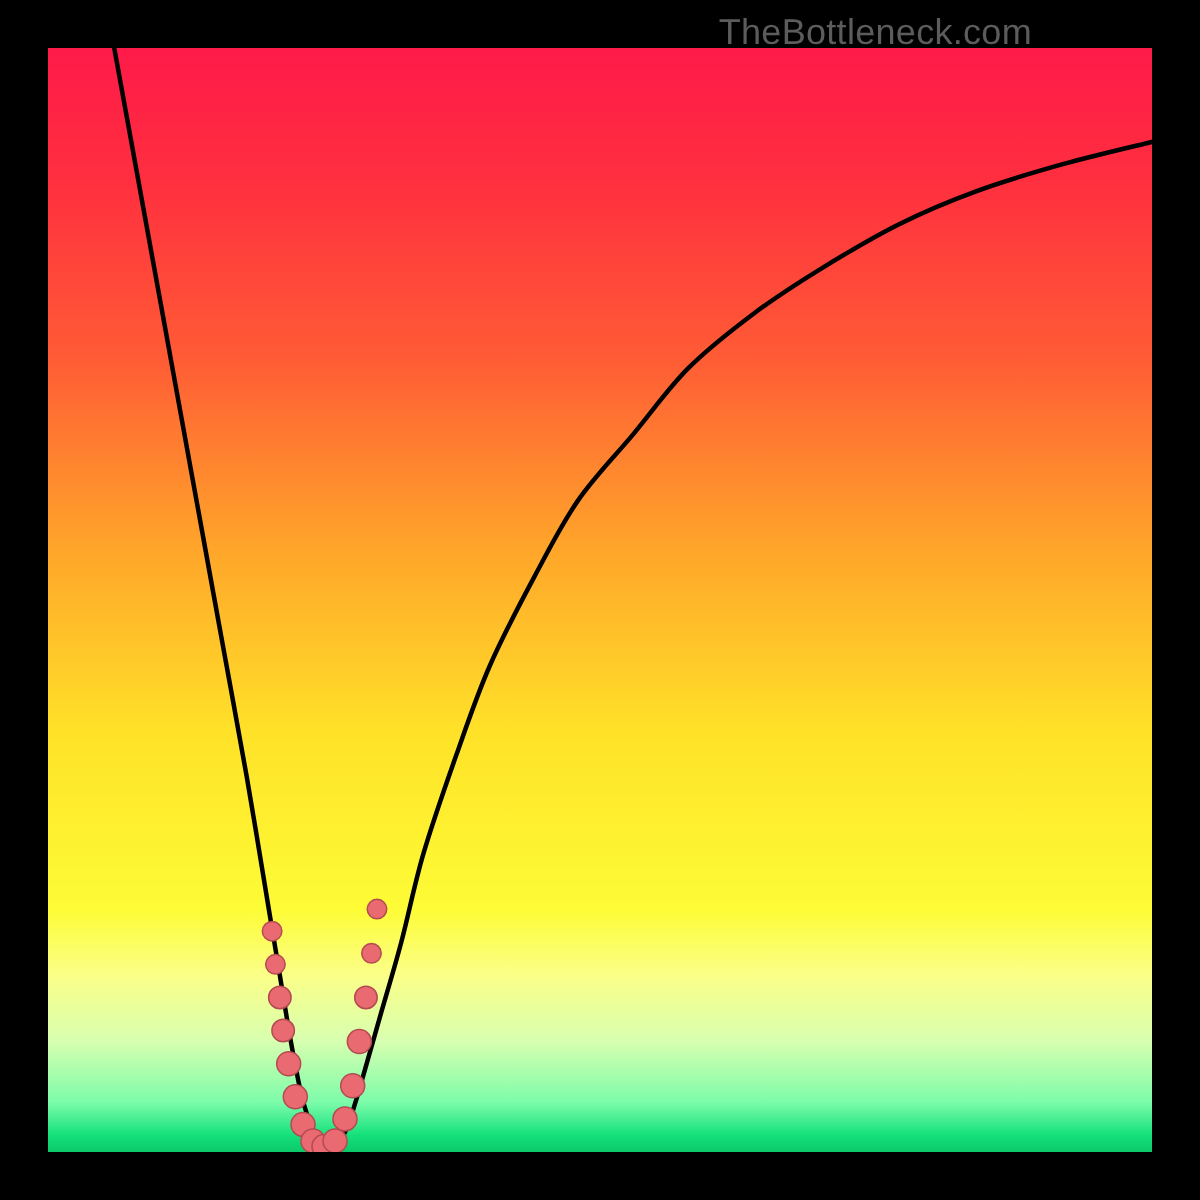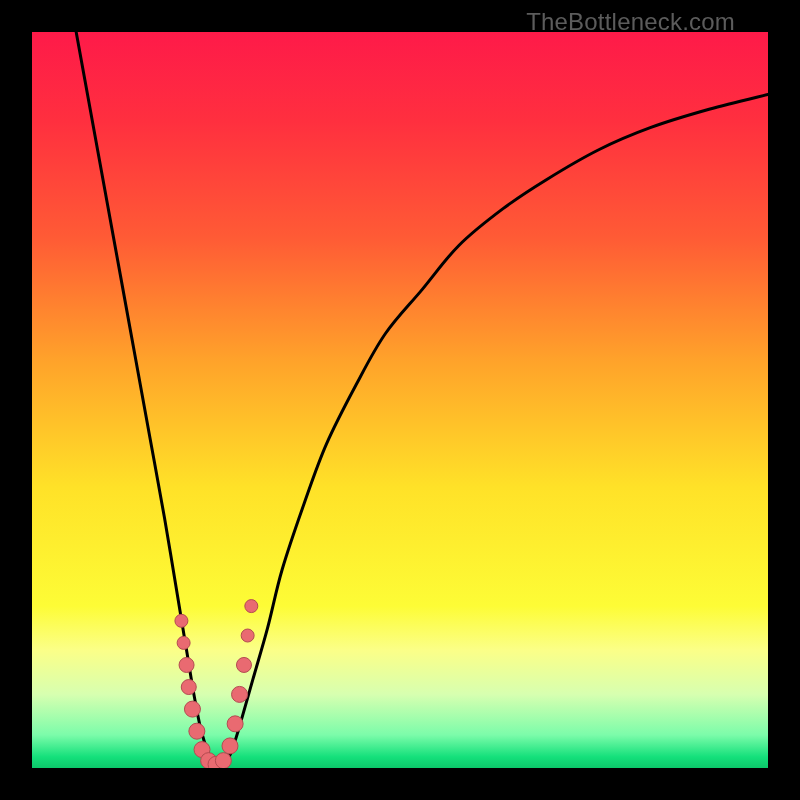--- a/index.html
+++ b/index.html
@@ -11,21 +11,20 @@
     background: #000;
     font-family: Arial, Helvetica, sans-serif;
   }
   .frame {
     position: absolute;
     left: 0;
     top: 0;
     width: 700px;
     height: 800px;
     background: #000;
-    padding-left: 47px;
   }
   .plot {
     position: absolute;
     left: 32px;
     top: 32px;
     width: 736px;
     height: 736px;
     overflow: hidden;
   }
   .gradient {

